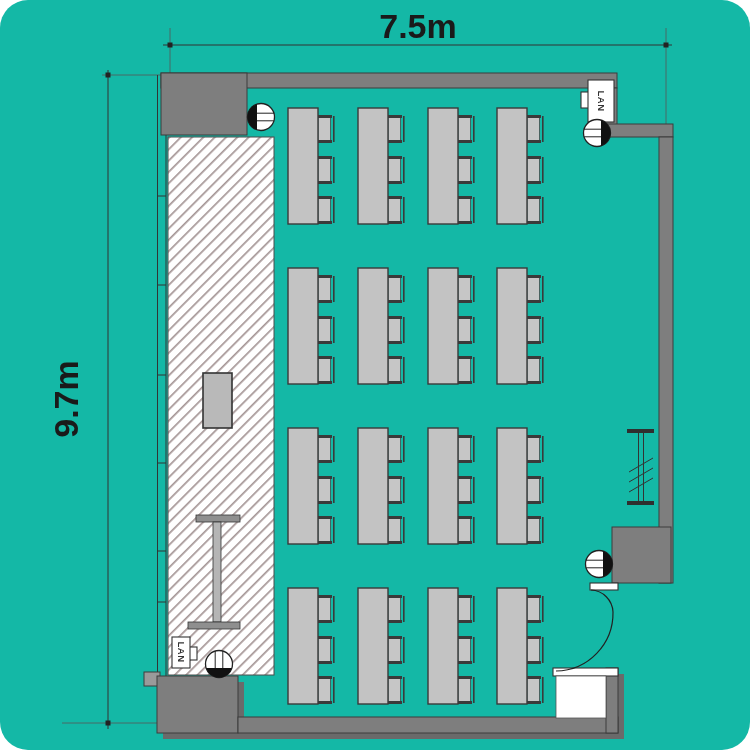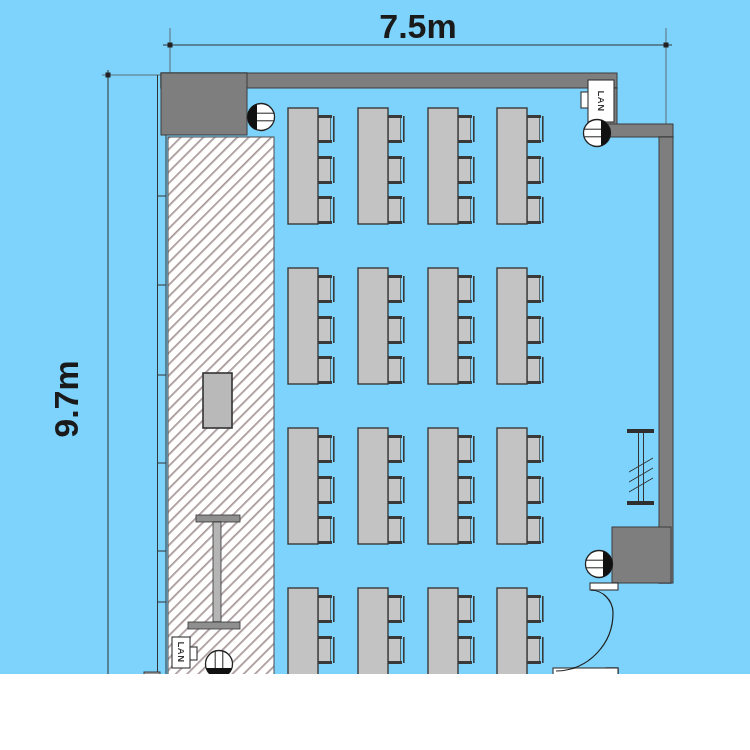--- a/index.html
+++ b/index.html
@@ -1,16 +1,16 @@
 <!DOCTYPE html>
 <html><head>
 <meta charset="utf-8">
 <style>
   html,body{margin:0;padding:0;background:#ffffff;}
-  .canvas{width:750px;height:674px;position:relative;background:#7dd3fc;overflow:hidden;}
+  .canvas{width:750px;height:750px;position:relative;background:#14b8a6;overflow:hidden;border-radius:28px;}
   svg{display:block;}
   .dim-line{stroke:#333;stroke-width:1;fill:none;}
   .ext-line{stroke:#555;stroke-width:0.8;fill:none;}
   .dim-text{font-family:"Liberation Sans", sans-serif;font-weight:bold;font-size:34px;fill:#1a1a1a;}
   .lan-text{font-family:"Liberation Sans", sans-serif;font-weight:bold;font-size:9.5px;fill:#333;letter-spacing:.5px;}
   .wall{stroke:#3c3c3c;stroke-width:1;}
   .shadow{stroke:none;}
   .white-box{fill:#ffffff;stroke:#333;stroke-width:1.1;}
   .thin{stroke:#333;stroke-width:1;fill:none;}
   .arc{fill:none;stroke:#222;stroke-width:1.2;}

